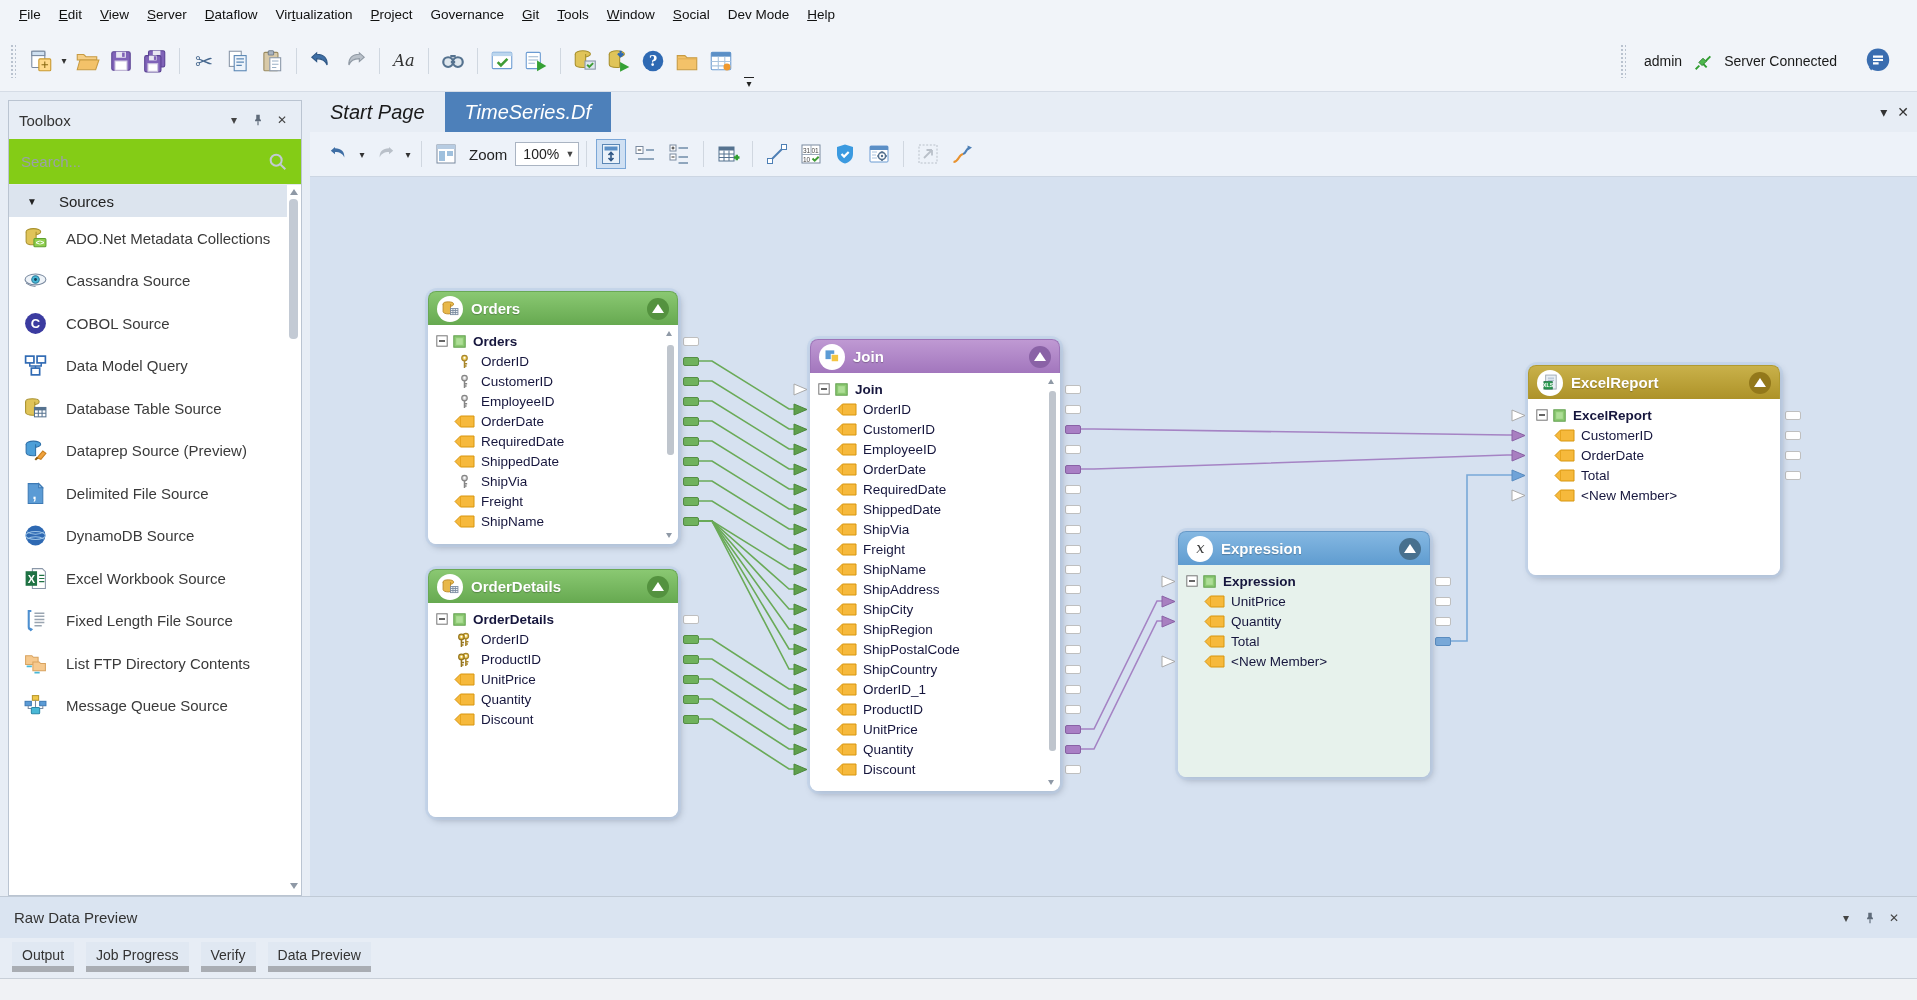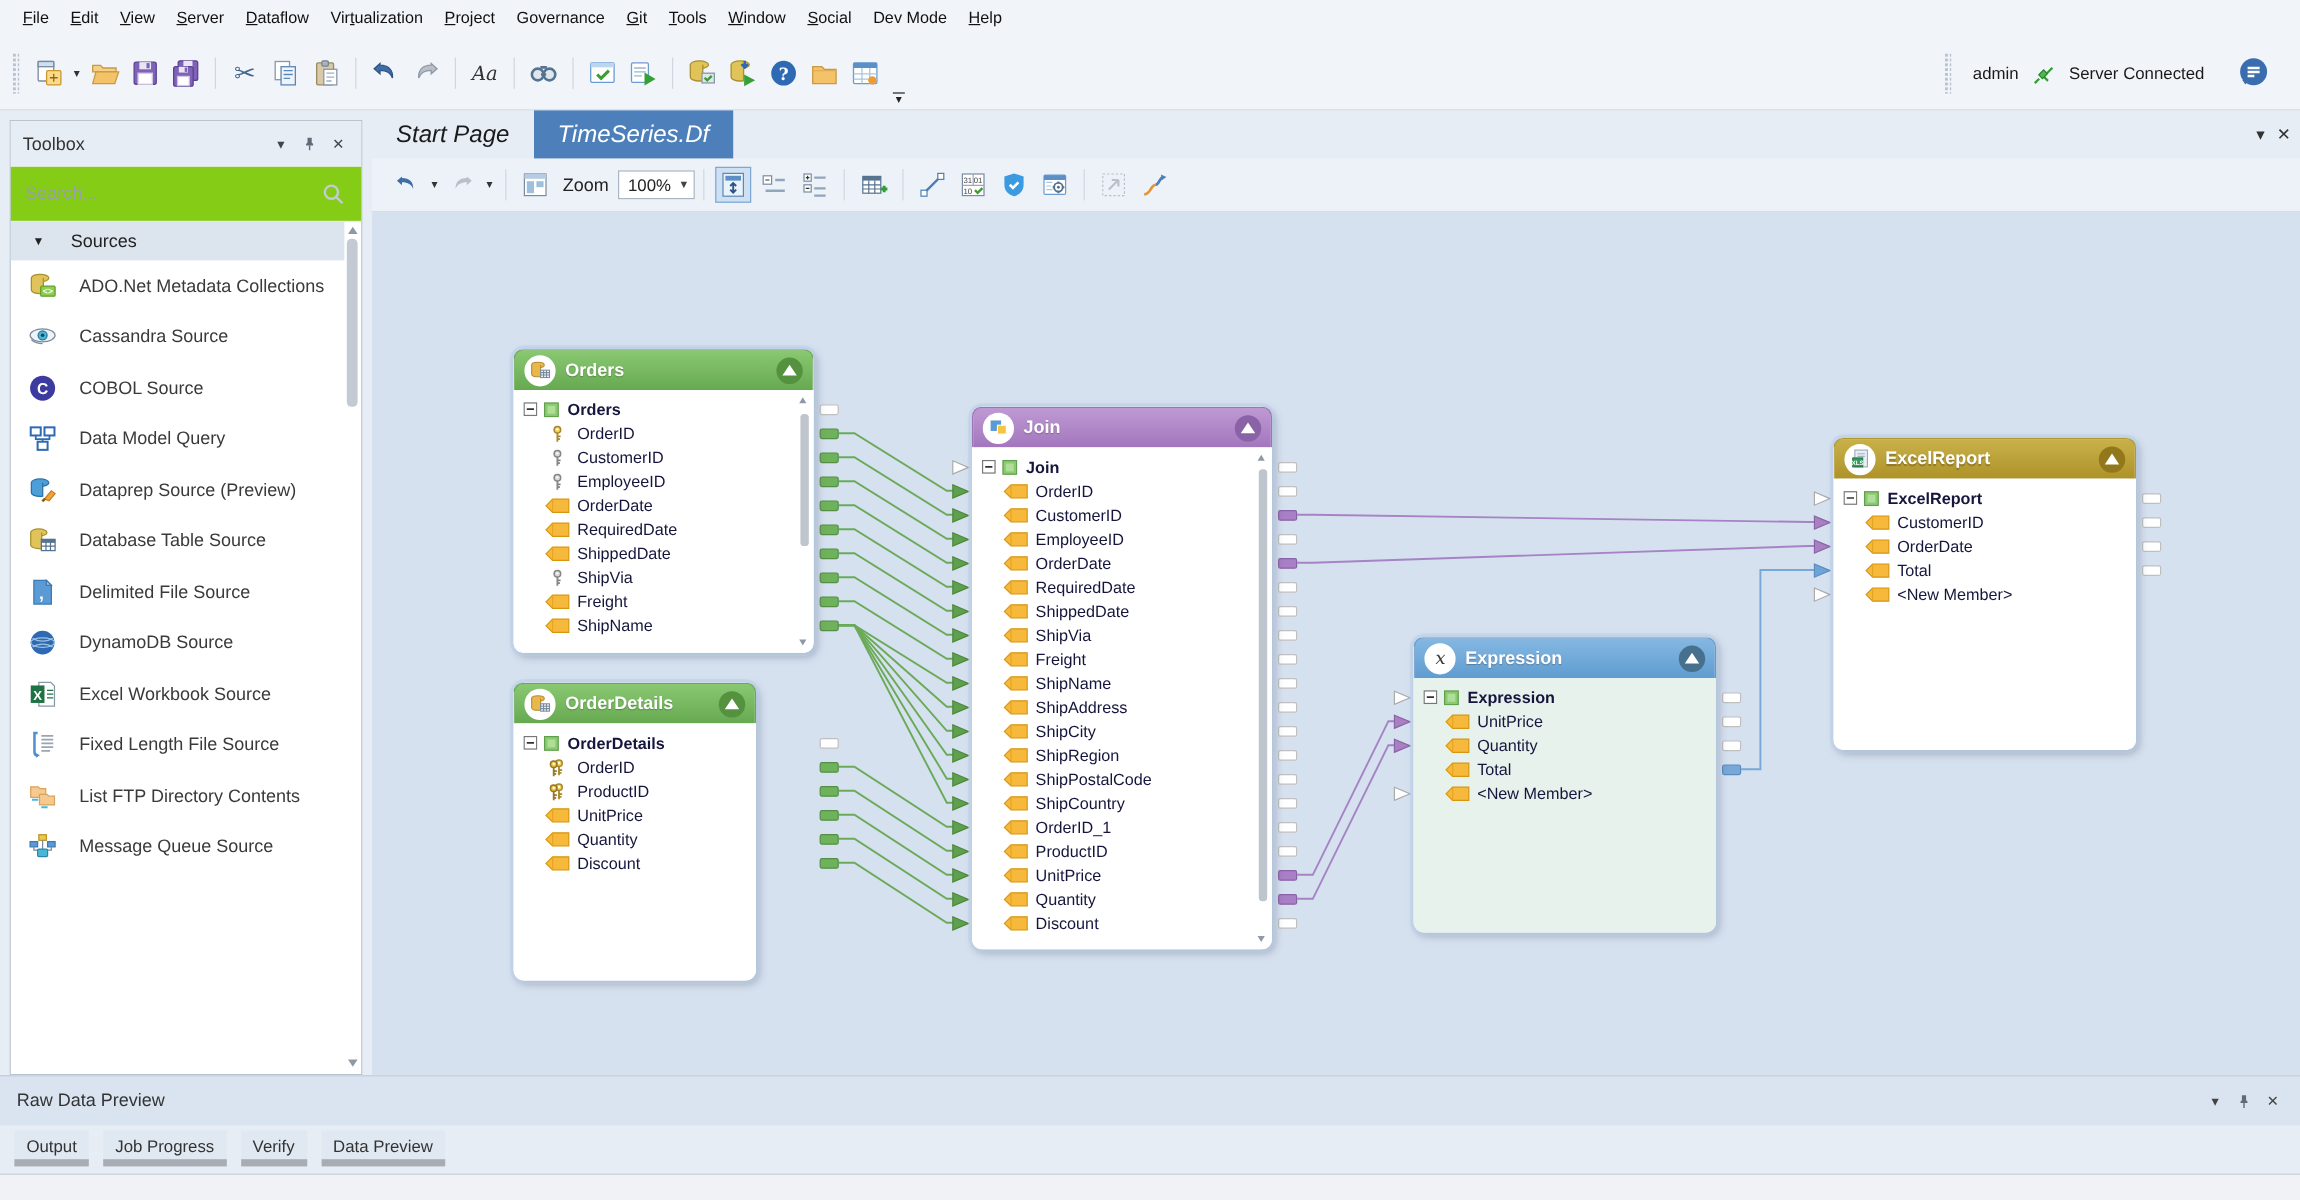--- a/index.html
+++ b/index.html
@@ -339,36 +339,36 @@
               <span class="ic"><svg viewBox="0 0 24 24" xmlns="http://www.w3.org/2000/svg" stroke-width="1" fill="none">
                   <rect x="2.5" y="3" width="8" height="6.5" fill="#fff" stroke="#2e69b3" stroke-width="1.6"></rect>
                   <rect x="13.5" y="3" width="8" height="6.5" fill="#fff" stroke="#2e69b3" stroke-width="1.6"></rect>
                   <rect x="8" y="14.5" width="8" height="6.5" fill="#fff" stroke="#2e69b3" stroke-width="1.6"></rect>
                   <path d="M6.5 9.5v3h11v-3M12 12.5v2" stroke="#2e69b3" stroke-width="1.4"></path>
                 </svg></span>
               <span class="lbl">Data Model Query</span>
             </div>
             <div class="tb-item">
               <span class="ic"><svg viewBox="0 0 24 24" xmlns="http://www.w3.org/2000/svg" stroke-width="1" fill="none">
-                  <ellipse cx="10" cy="6" rx="7" ry="3" fill="#4d9fd8" stroke="#2d6fa8"></ellipse>
-                  <path d="M3 6v8c0 1.7 3.1 3 7 3 .7 0 1.5-.1 2.1-.2V6" fill="#4d9fd8" stroke="#2d6fa8"></path>
-                  <path d="M13.5 19l5.5-6.5 3 2.2-4.8 5.8z" fill="#f0a23c" stroke="#c87f1f"></path>
-                  <path d="M11.8 21l2.2-2.2" stroke="#8a5a10" stroke-width="2"></path>
-                </svg></span>
-              <span class="lbl">Dataprep Source (Preview)</span>
-            </div>
-            <div class="tb-item">
-              <span class="ic"><svg viewBox="0 0 24 24" xmlns="http://www.w3.org/2000/svg" stroke-width="1" fill="none">
                   <ellipse cx="9" cy="5.5" rx="6.5" ry="2.8" fill="#e0c459" stroke="#a8902c"></ellipse>
                   <path d="M2.5 5.5v10c0 1.6 2.9 2.9 6.5 2.9.8 0 1.6-.1 2.3-.2V5.5" fill="#e0c459" stroke="#a8902c"></path>
                   <rect x="11" y="11" width="11" height="9" fill="#fff" stroke="#55728f"></rect>
                   <rect x="11" y="11" width="11" height="2.8" fill="#55728f"></rect>
                   <path d="M11 16.5h11M14.7 11v9M18.3 11v9" stroke="#55728f"></path>
                 </svg></span>
               <span class="lbl">Database Table Source</span>
+            </div>
+            <div class="tb-item">
+              <span class="ic"><svg viewBox="0 0 24 24" xmlns="http://www.w3.org/2000/svg" stroke-width="1" fill="none">
+                  <ellipse cx="10" cy="6" rx="7" ry="3" fill="#4d9fd8" stroke="#2d6fa8"></ellipse>
+                  <path d="M3 6v8c0 1.7 3.1 3 7 3 .7 0 1.5-.1 2.1-.2V6" fill="#4d9fd8" stroke="#2d6fa8"></path>
+                  <path d="M13.5 19l5.5-6.5 3 2.2-4.8 5.8z" fill="#f0a23c" stroke="#c87f1f"></path>
+                  <path d="M11.8 21l2.2-2.2" stroke="#8a5a10" stroke-width="2"></path>
+                </svg></span>
+              <span class="lbl">Dataprep Source (Preview)</span>
             </div>
             <div class="tb-item">
               <span class="ic"><svg viewBox="0 0 24 24" xmlns="http://www.w3.org/2000/svg" stroke-width="1" fill="none">
                   <path d="M5 2.5h10l4 4V21.5H5z" fill="#5b9bd5" stroke="#3d7ab5"></path>
                   <path d="M15 2.5v4h4z" fill="#9cc3e5" stroke="#3d7ab5"></path>
                   <text x="11" y="17.5" font-size="14" text-anchor="middle" fill="#fff" font-weight="bold">,</text>
                 </svg></span>
               <span class="lbl">Delimited File Source</span>
             </div>
             <div class="tb-item">
@@ -696,21 +696,21 @@
           <div class="port white" style="left: 373px; top: 159.5px;"></div>
           <div class="port green" style="left: 373px; top: 179.5px;"></div>
           <div class="port green" style="left: 373px; top: 199.5px;"></div>
           <div class="port green" style="left: 373px; top: 219.5px;"></div>
           <div class="port green" style="left: 373px; top: 239.5px;"></div>
           <div class="port green" style="left: 373px; top: 259.5px;"></div>
           <div class="port green" style="left: 373px; top: 279.5px;"></div>
           <div class="port green" style="left: 373px; top: 299.5px;"></div>
           <div class="port green" style="left: 373px; top: 319.5px;"></div>
           <div class="port green" style="left: 373px; top: 339.5px;"></div>
-          <div class="node" style="left: 118px; top: 392px; width: 202px; height: 248px;">
+          <div class="node" style="left: 118px; top: 392px; width: 250px; height: 248px;">
     <div class="node-head" style="background:linear-gradient(#8ac872,#66a950);border:1px solid #69a855;border-bottom:none;">
       <span class="nh-circle">
                 <svg viewBox="0 0 24 24" xmlns="http://www.w3.org/2000/svg" stroke-width="1" fill="none">
                   <ellipse cx="9.5" cy="7" rx="6" ry="2.6" fill="#e8b84a" stroke="#b8882a"></ellipse>
                   <path d="M3.5 7v8.5c0 1.5 2.7 2.7 6 2.7.9 0 1.8-.1 2.5-.3V7" fill="#e8b84a" stroke="#b8882a"></path>
                   <rect x="12" y="12" width="8.5" height="7" fill="#eef2f6" stroke="#7a8aa0"></rect>
                   <path d="M12 14.3h8.5M12 16.6h8.5M14.8 12v7M17.6 12v7" stroke="#7a8aa0"></path>
                 </svg>
               </span>
       <span class="nh-title">OrderDetails</span>
@@ -1213,21 +1213,21 @@
             <svg viewBox="0 0 15 13">
               <polygon points="1,1 14,6.5 1,12" fill="#a87fc0" stroke="#8a62a6"></polygon>
             </svg>
           </div>
           <div class="port blue" style="left: 1125px; top: 459.5px;"></div>
           <div class="inarrow" style="left: 851px; top: 477.5px;">
             <svg viewBox="0 0 15 13">
               <polygon points="1,1 14,6.5 1,12" fill="#fff" stroke="#aaa"></polygon>
             </svg>
           </div>
-          <div class="node" style="left: 1218px; top: 188px; width: 252px; height: 260px;">
+          <div class="node" style="left: 1218px; top: 188px; width: 252px; height: 210px;">
     <div class="node-head" style="background:linear-gradient(#c9b14a,#ad9228);border:1px solid #b09a30;border-bottom:none;">
       <span class="nh-circle">
                 <svg viewBox="0 0 24 24" xmlns="http://www.w3.org/2000/svg" stroke-width="1" fill="none">
                   <rect x="6.5" y="3.5" width="12" height="16" fill="#e8eef4" stroke="#9aa5b1"></rect>
                   <path d="M9 7h7M9 9.5h7" stroke="#9ab0c5"></path>
                   <rect x="4.5" y="11" width="9.5" height="8.5" fill="#2f9e54" stroke="#1f7244"></rect>
                   <text x="9.2" y="17.6" font-size="6" text-anchor="middle" fill="#fff" font-weight="bold">XLS</text>
                 </svg>
               </span>
       <span class="nh-title">ExcelReport</span>

